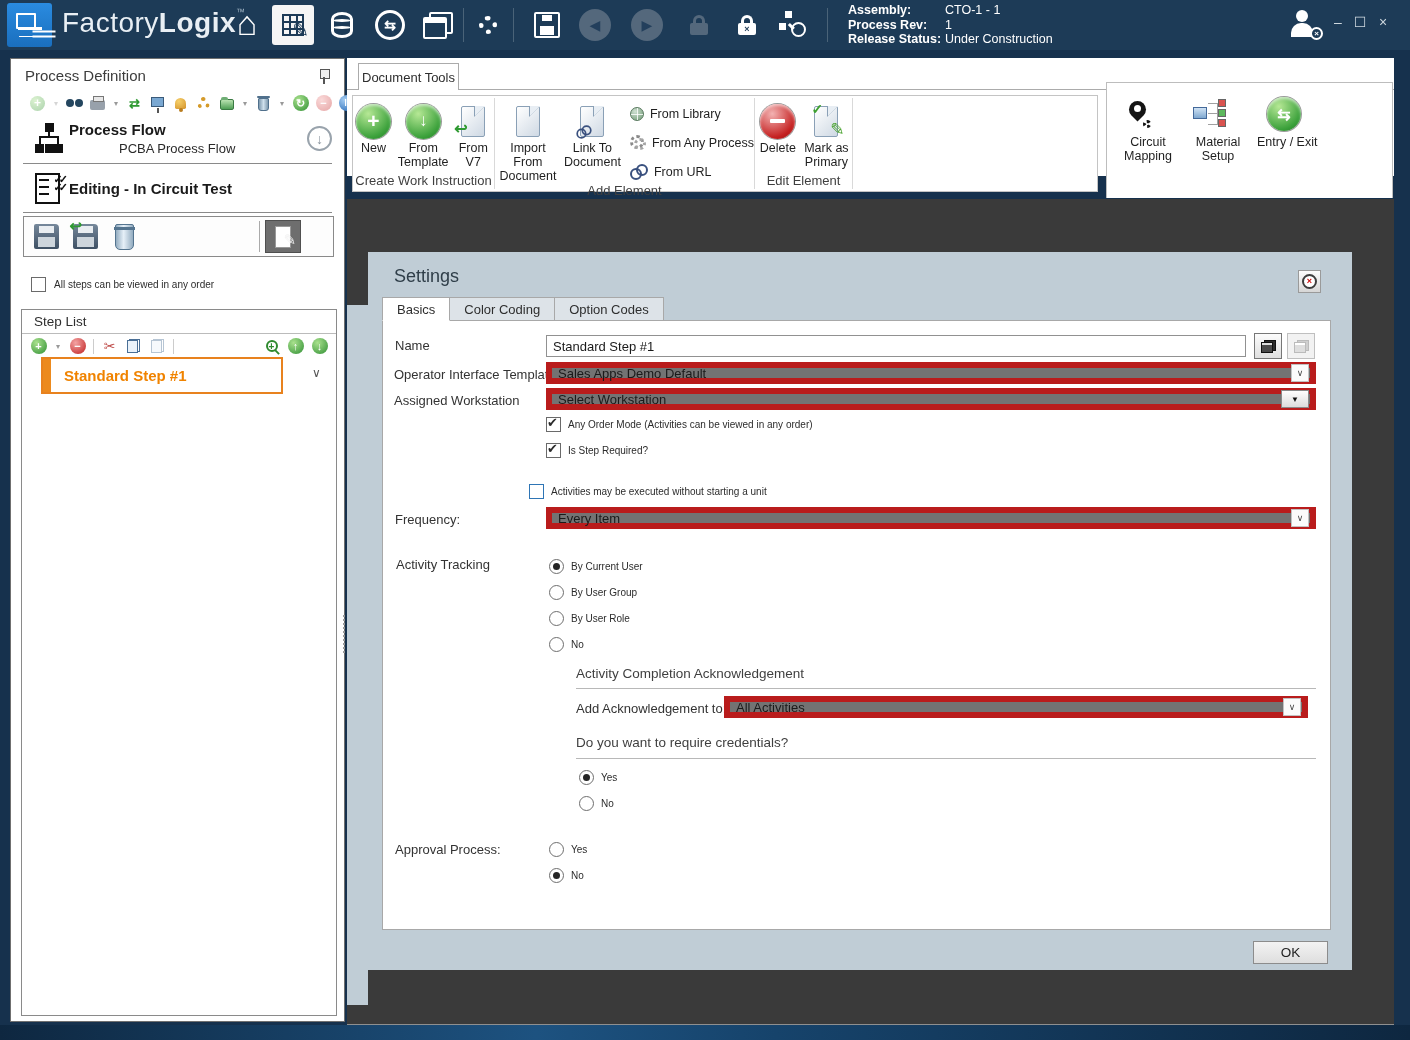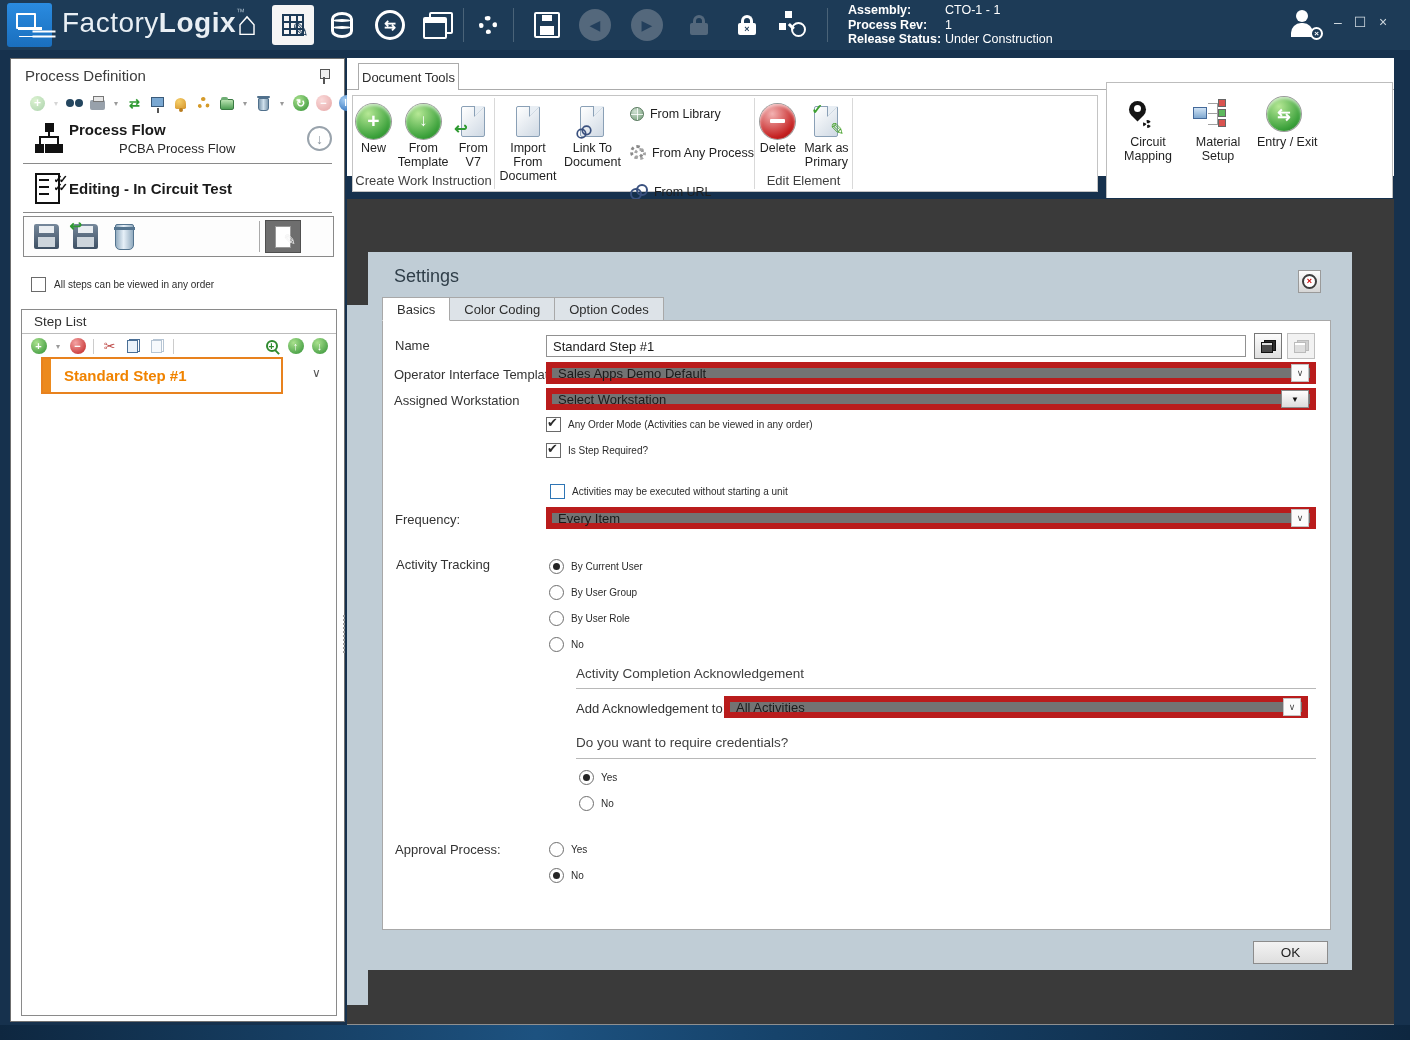--- a/index.html
+++ b/index.html
@@ -159,21 +159,21 @@
   .ball .mbar { width:15px; height:4px; background:#fff; border-radius:1px; }
   .docic { position:relative; width:24px; height:31px; background:linear-gradient(135deg,#ffffff,#cfd9e4); border:1px solid #8aa0b6; border-radius:2px; }
   .docic::before { content:""; position:absolute; right:-1px; top:-1px; border:5px solid; border-color:#e8eef4 transparent transparent #e8eef4; filter:drop-shadow(-1px 1px 0 #8aa0b6); }
   .ov-green { position:absolute; left:-8px; bottom:-2px; color:#2f9a32; font-weight:bold; font-size:16px; }
   .chain { position:relative; width:18px; height:16px; }
   .chain::before { content:""; position:absolute; left:0; bottom:0; width:8px; height:8px; border:2.5px solid #39507e; border-radius:50%; }
   .chain::after { content:""; position:absolute; right:0; top:0; width:8px; height:8px; border:2.5px solid #39507e; border-radius:50%; }
   .chain-ov { position:absolute; left:-6px; bottom:-4px; transform:scale(0.85); }
   .check-ov { position:absolute; left:-4px; top:-6px; color:#3da02f; font-size:14px; font-weight:bold; }
   .pencil-ov { position:absolute; right:-7px; bottom:-4px; color:#4aa32f; font-size:17px; }
-  .smallstack { display:flex; flex-direction:column; justify-content:flex-start; gap:20px; padding-top:3px; margin-left:6px; }
+  .smallstack { display:flex; flex-direction:column; justify-content:flex-start; gap:10px; padding-top:3px; margin-left:6px; }
   .smallbtn { display:flex; align-items:center; gap:6px; height:19px; }
   .smallbtn .bl { font-size:12.5px; color:#1f1f1f; white-space:nowrap; }
   .globe { width:14px; height:14px; border-radius:50%; background:radial-gradient(circle at 35% 30%, #cfe0d2, #6f9a74); border:1px solid #5a7a60; position:relative; }
   .globe::before { content:""; position:absolute; left:0; right:0; top:6px; height:1.5px; background:rgba(255,255,255,0.8); }
   .globe::after { content:""; position:absolute; left:6px; top:0; bottom:0; width:1.5px; background:rgba(255,255,255,0.8); }
   .gears2 { position:relative; width:16px; height:15px; }
   .gears2::before { content:""; position:absolute; left:0; top:0; width:8px; height:8px; border:3px dotted #8a8a8a; border-radius:50%; }
   .gears2::after { content:""; position:absolute; right:0; bottom:0; width:6px; height:6px; border:3px dotted #a5a5a5; border-radius:50%; }
   .rightbox { position:absolute; left:759px; top:24px; width:287px; height:116px; border:1px solid #bdbdbd; border-bottom:none; background:#fff; display:flex; padding:10px 6px 0 10px; gap:8px; }
   .rtool { width:62px; display:flex; flex-direction:column; align-items:flex-start; }
@@ -608,21 +608,21 @@
         </div>
 
         <div class="cbrow" style="left:163px;top:96px">
           <span class="cb checked"></span>
           <span class="cb-label">Any Order Mode (Activities can be viewed in any order)</span>
         </div>
         <div class="cbrow" style="left:163px;top:122px">
           <span class="cb checked"></span>
           <span class="cb-label">Is Step Required?</span>
         </div>
-        <div class="cbrow" style="left:167px;top:163px">
+        <div class="cbrow" style="left:146px;top:163px">
           <span class="cb focusblue"></span>
           <span class="cb-label">Activities may be executed without starting a unit</span>
         </div>
 
         <span class="flabel" style="left:12px;top:191px">Frequency:</span>
         <div class="combo" style="left:163px;top:186px;width:770px">
           <span class="val">Every Item</span>
             <span class="chev">∨</span>
         </div>
 

